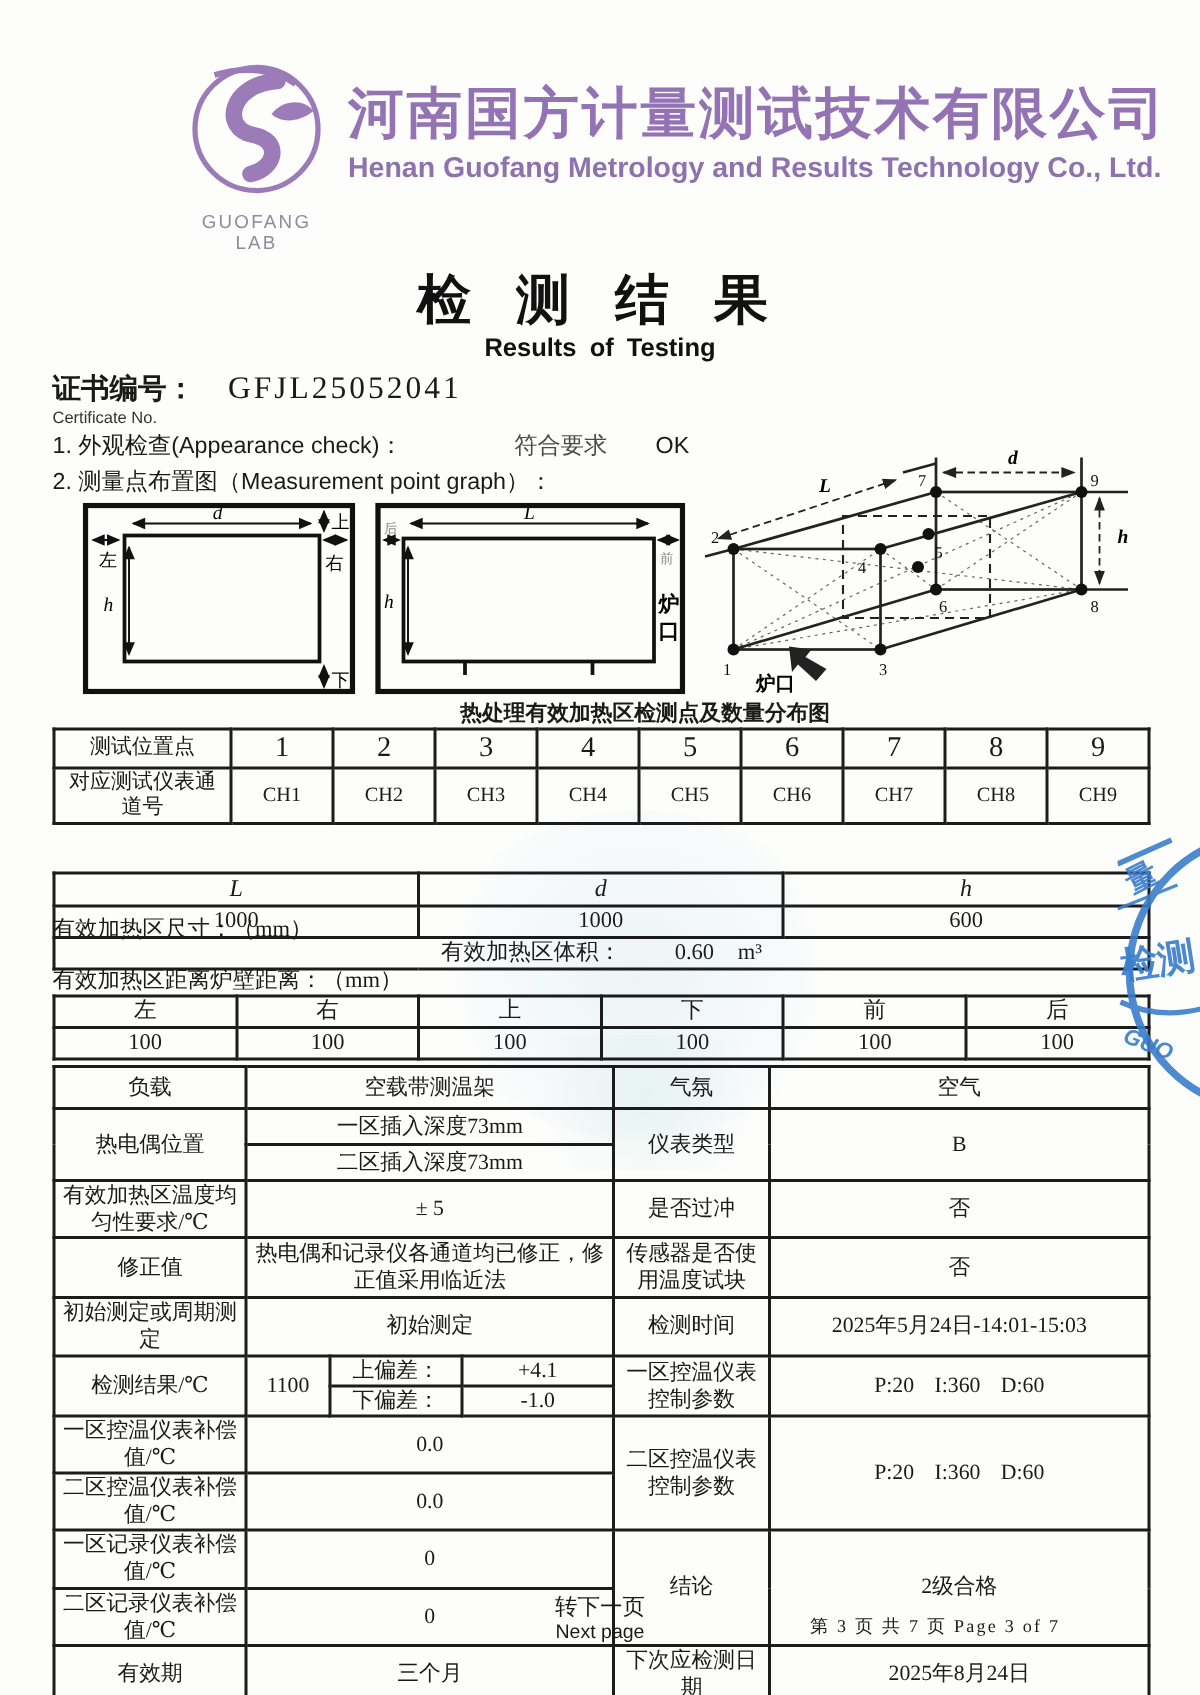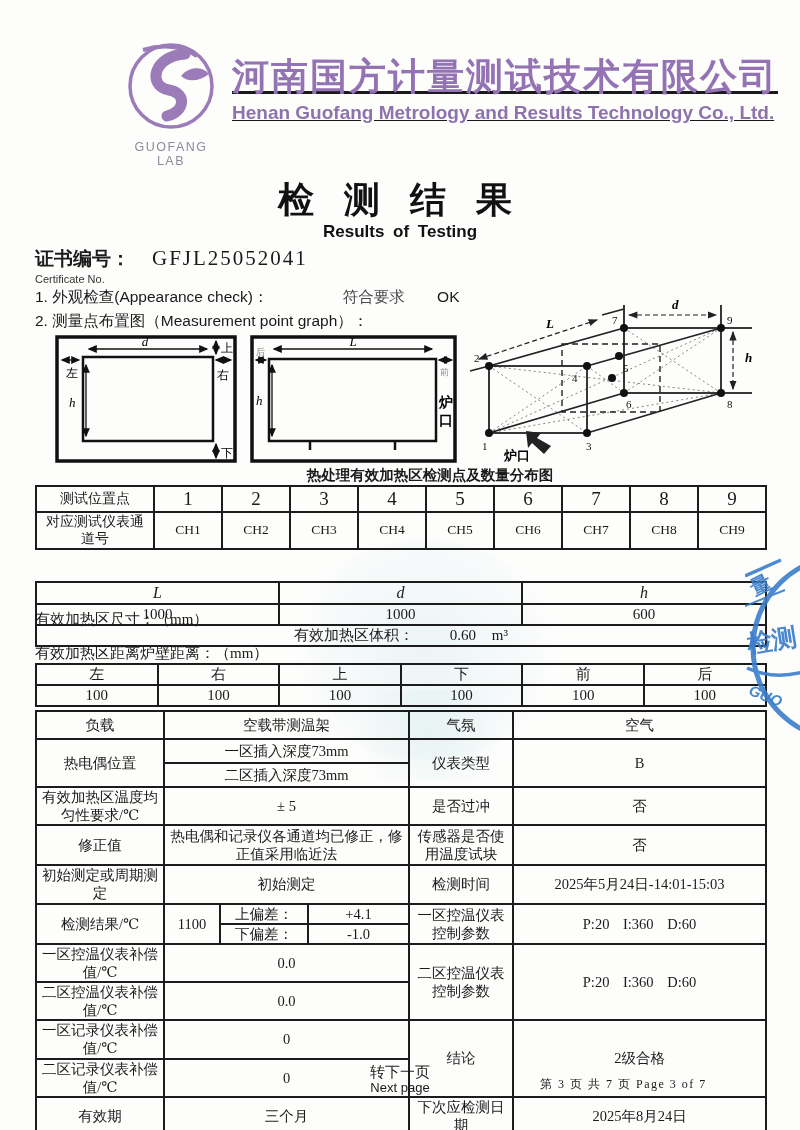--- a/index.html
+++ b/index.html
@@ -5,21 +5,21 @@
   html,body{margin:0;padding:0;background:#e8e8e8;}
   .page{
     position:relative;width:800px;height:1130px;margin:0 auto;
     background:#fdfdfc;overflow:hidden;
     font-family:"Liberation Serif","DejaVu Serif",serif;color:#1a1a1a;
   }
   
   .hdr{position:absolute;left:118px;top:42px;width:660px;display:flex;}
   .logo{width:112px;text-align:center;}
   .logo-txt{font-family:"Liberation Sans","DejaVu Sans",sans-serif;font-size:12.5px;letter-spacing:1.5px;color:#8f8a9e;margin-top:2px;}
-  .co-block{margin-left:8px;text-decoration:underline;}
+  .co-block{margin-left:8px;}
   .co-cn{font-size:37px;font-weight:600;letter-spacing:2px;color:#9473b5;line-height:1.25;margin-top:12px;white-space:nowrap;}
   .co-en{font-family:"Liberation Sans","DejaVu Sans",sans-serif;font-size:19px;font-weight:bold;color:#8d72ae;margin-top:2px;white-space:nowrap;}
   
   .title-cn{position:absolute;left:0;top:176px;width:100%;text-align:center;
     font-family:"Liberation Sans","DejaVu Sans",sans-serif;font-weight:bold;font-size:36px;letter-spacing:10px;color:#111;}
   .title-en{position:absolute;left:0;top:222px;width:100%;text-align:center;
     font-family:"Liberation Sans","DejaVu Sans",sans-serif;font-weight:bold;font-size:17px;word-spacing:4px;color:#111;}
   
   .cert{position:absolute;left:35px;top:246px;}
   .cert-line{display:flex;align-items:baseline;}

